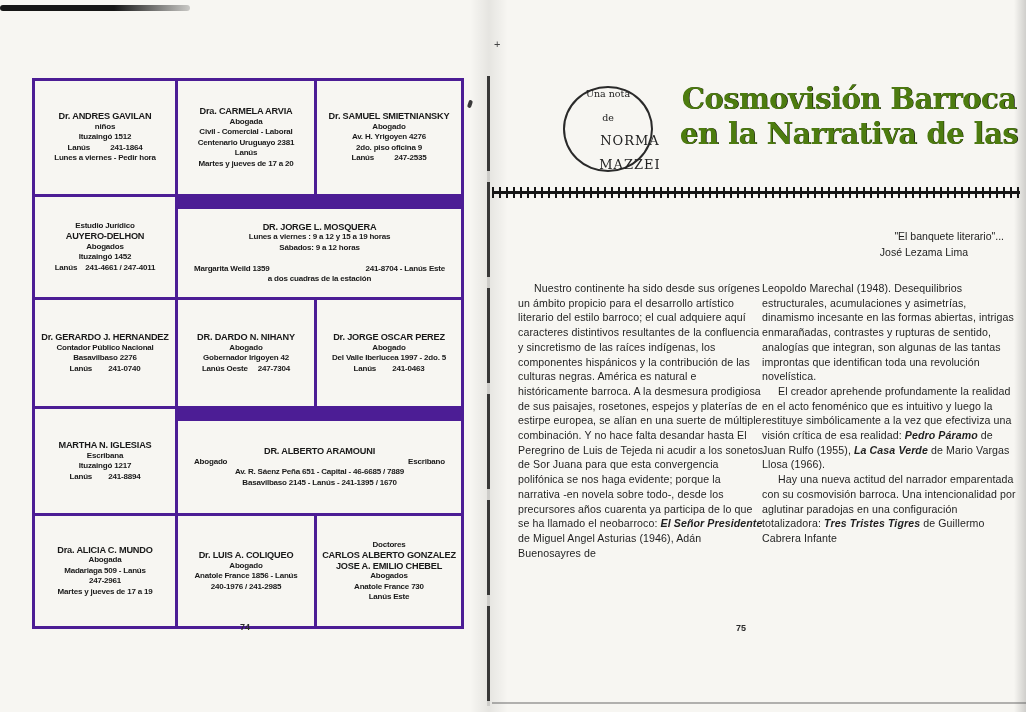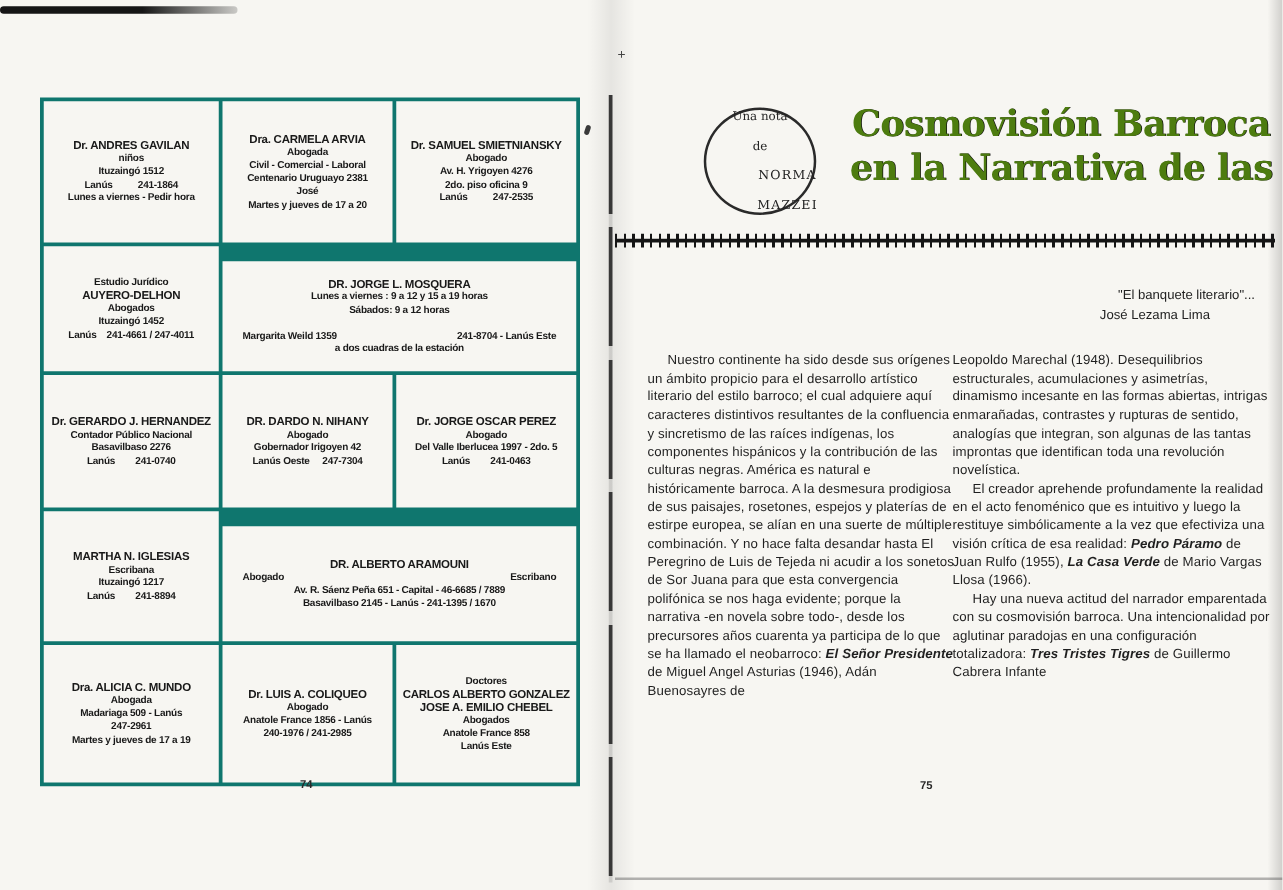--- a/index.html
+++ b/index.html
@@ -20,21 +20,21 @@
     background:linear-gradient(90deg,#161616 0%,#161616 60%,rgba(22,22,22,0.2) 100%);}
   .speck-plus{position:absolute;left:494px;top:38px;font-size:11px;color:#444;}
   .speck-tick{position:absolute;left:468px;top:100px;width:4px;height:8px;background:#3a3a3a;transform:rotate(18deg);border-radius:2px;}
   .right-edge-shade{position:absolute;left:1014px;top:0;width:12px;height:712px;
     background:linear-gradient(90deg,rgba(0,0,0,0) 0%,rgba(0,0,0,0.16) 100%);}
   .bottom-line-right{position:absolute;left:492px;top:702px;width:534px;height:2px;background:rgba(90,90,90,0.45);}
 
   
   .ads{
     position:absolute;left:32px;top:78px;width:432px;height:551px;
-    background:#0f766e;padding:3px;box-sizing:border-box;
+    background:#4c1d95;padding:3px;box-sizing:border-box;
     display:grid;grid-template-columns:140px 136px 144px;
     grid-template-rows:113px 100px 106px 104px 110px;gap:3px;
   }
   .ad-cell{
     background:#f7f6f2;display:flex;flex-direction:column;align-items:center;justify-content:center;
     text-align:center;font-weight:bold;font-size:8px;line-height:10.5px;
     letter-spacing:-0.2px;color:#191919;padding:2px;overflow:hidden;box-sizing:border-box;
   }
   .ad-cell.span2{grid-column:span 2;margin-top:12px;}
   .ad-line{white-space:nowrap;}
@@ -45,21 +45,21 @@
   .pn-left{left:240px;top:622px;}
   .pn-right{left:736px;top:623px;}
 
   
   .stamp{
     position:absolute;left:563px;top:86px;width:86px;height:82px;
     border:2px solid #2a2a2a;border-radius:50%;
     display:flex;flex-direction:column;align-items:center;justify-content:space-between;
     font-family:"DejaVu Serif",serif;font-size:9.5px;line-height:11.5px;color:#222;text-align:center;
   }
-  .stamp .name{font-size:10px;letter-spacing:1px;margin-left:44px;}
+  .stamp .name{font-size:13px;letter-spacing:1px;margin-left:44px;}
   .title{
     position:absolute;left:652px;top:82px;width:394px;text-align:center;
     font-family:"DejaVu Serif",serif;font-weight:bold;font-size:29px;line-height:35px;
     color:#4d7c0f;letter-spacing:-0.5px;text-shadow:0.6px 0 0 #131313;
   }
   .title-rule{
     position:absolute;left:492px;top:187px;width:528px;height:11px;
     background-image:
       repeating-linear-gradient(90deg,#151515 0,#151515 2px,rgba(0,0,0,0) 2px,rgba(0,0,0,0) 7px),
       linear-gradient(#151515,#151515);
@@ -100,21 +100,21 @@
       <div class="ad-line">niños</div>
       <div class="ad-line">Ituzaingó 1512</div>
       <div class="ad-line">Lanús&nbsp;&nbsp;&nbsp;&nbsp;&nbsp;&nbsp;&nbsp;&nbsp;&nbsp;&nbsp;241-1864</div>
       <div class="ad-line">Lunes a viernes - Pedir hora</div>
     </div>
     <div class="ad-cell">
       <div class="ad-line h">Dra. CARMELA ARVIA</div>
       <div class="ad-line">Abogada</div>
       <div class="ad-line">Civil - Comercial - Laboral</div>
       <div class="ad-line">Centenario Uruguayo 2381</div>
-      <div class="ad-line">José</div>
+      <div class="ad-line">Lanús</div>
       <div class="ad-line">Martes y jueves de 17 a 20</div>
     </div>
     <div class="ad-cell">
       <div class="ad-line h">Dr. SAMUEL SMIETNIANSKY</div>
       <div class="ad-line">Abogado</div>
       <div class="ad-line">Av. H. Yrigoyen 4276</div>
       <div class="ad-line">2do. piso oficina 9</div>
       <div class="ad-line">Lanús&nbsp;&nbsp;&nbsp;&nbsp;&nbsp;&nbsp;&nbsp;&nbsp;&nbsp;&nbsp;247-2535</div>
     </div>
     <div class="ad-cell">
@@ -179,21 +179,21 @@
       <div class="ad-line h">Dr. LUIS A. COLIQUEO</div>
       <div class="ad-line">Abogado</div>
       <div class="ad-line">Anatole France 1856 - Lanús</div>
       <div class="ad-line">240-1976 / 241-2985</div>
     </div>
     <div class="ad-cell">
       <div class="ad-line">Doctores</div>
       <div class="ad-line h">CARLOS ALBERTO GONZALEZ</div>
       <div class="ad-line h">JOSE A. EMILIO CHEBEL</div>
       <div class="ad-line">Abogados</div>
-      <div class="ad-line">Anatole France 858</div>
+      <div class="ad-line">Anatole France 730</div>
       <div class="ad-line">Lanús Este</div>
     </div>
   </div>
 <div class="pn pn-left">74</div>
 
 <div class="stamp">
   <div>Una nota</div>
   <div>de</div>
   <div class="name">NORMA</div>
   <div class="name">MAZZEI</div>

